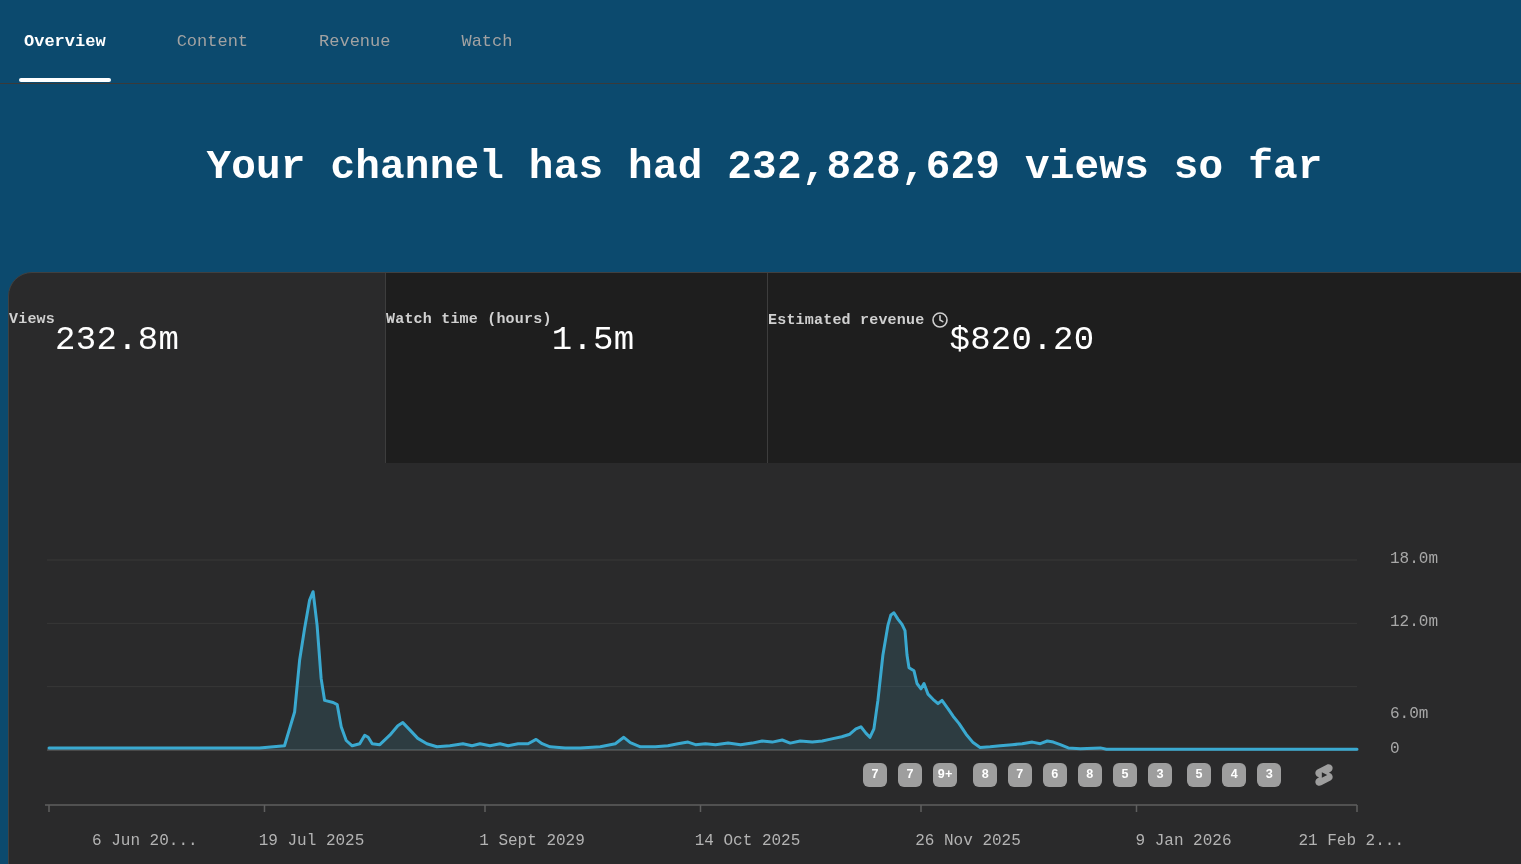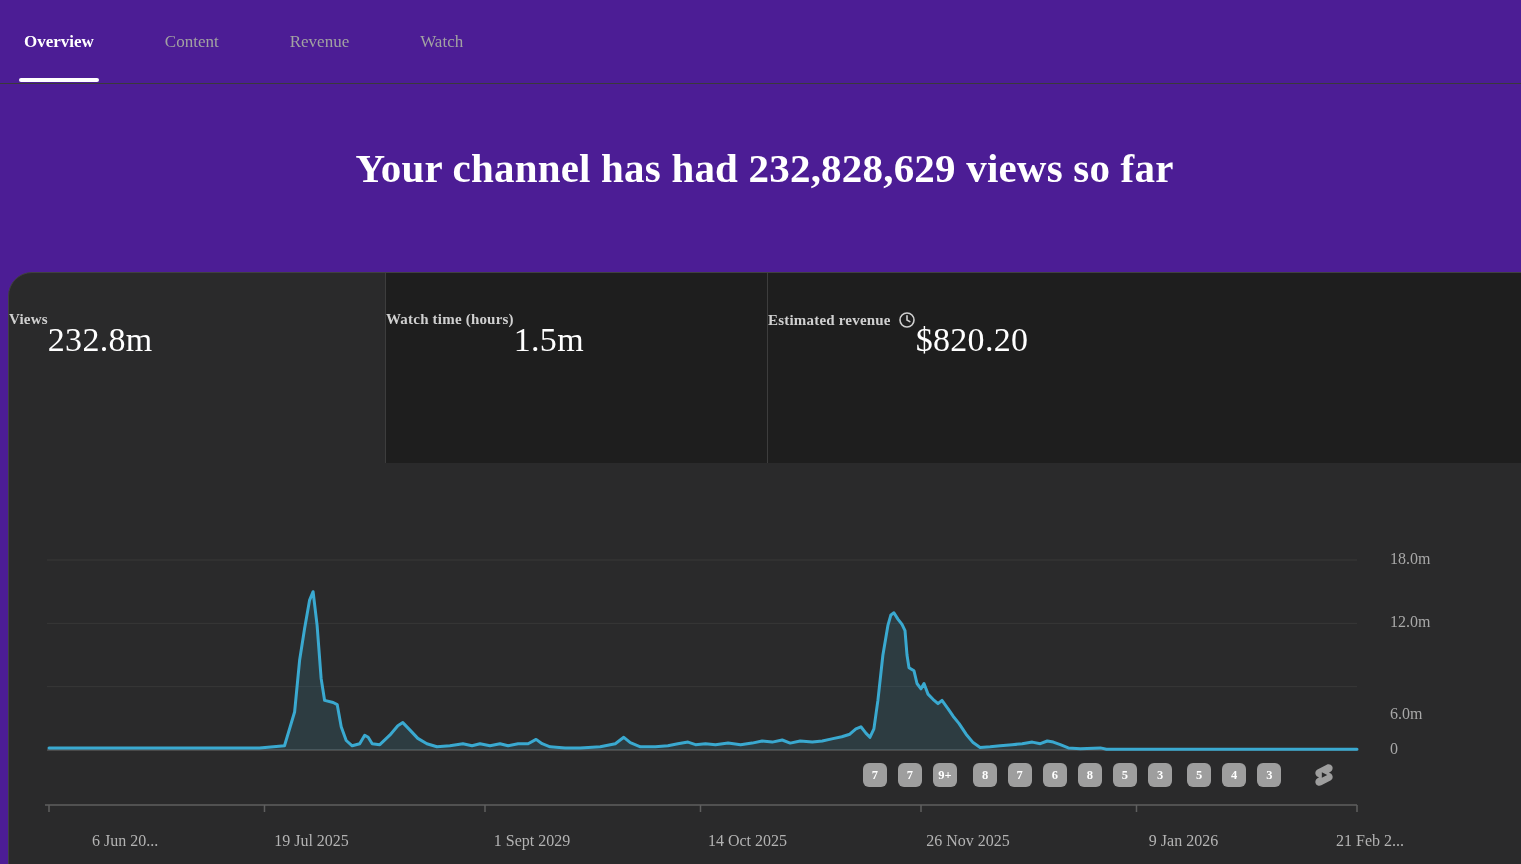--- a/index.html
+++ b/index.html
@@ -1,17 +1,17 @@
 <!DOCTYPE html>
 <html><head>
 <meta charset="utf-8">
 <style>
   html,body{margin:0;padding:0;background:#272727;}
-  .screen{position:relative;width:1521px;height:864px;background:#4c1d95;overflow:hidden;
-          font-family:Liberation Serif, serif;-webkit-font-smoothing:antialiased;}
+  .screen{position:relative;width:1521px;height:864px;background:#0c4a6e;overflow:hidden;
+          font-family:Liberation Mono, monospace;-webkit-font-smoothing:antialiased;}
 
   
   .tabbar{position:absolute;left:0;top:0;width:100%;height:84px;display:flex;align-items:center;
           padding-left:24px;box-sizing:border-box;border-bottom:1px solid #3a3a3a;}
   .tab{position:relative;height:84px;display:flex;align-items:center;margin-right:71px;
        font-size:17px;font-weight:500;color:#a2a2a2;cursor:pointer;white-space:nowrap;}
   .tab.active{color:#ffffff;font-weight:700;}
   .tab.active .underline{position:absolute;left:-5px;right:-5px;bottom:2px;height:4px;
        background:#ffffff;border-radius:2px;}
 

